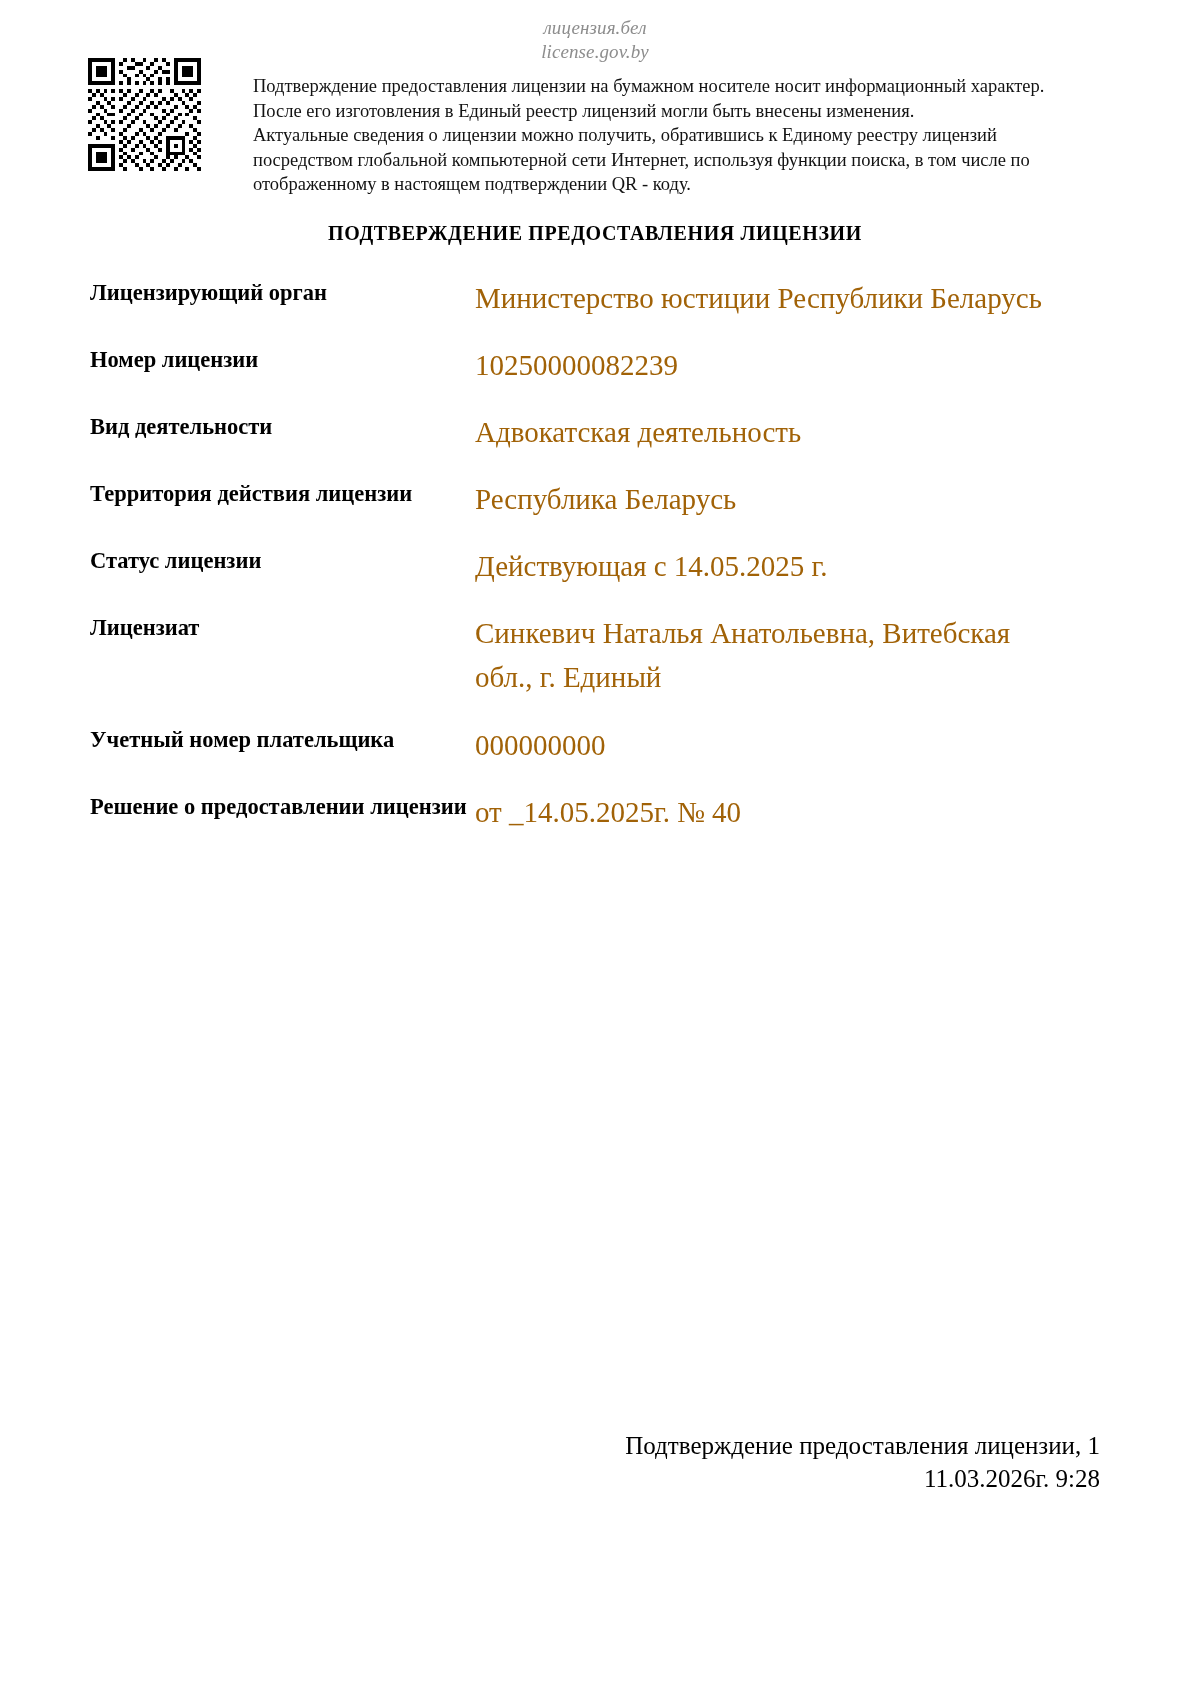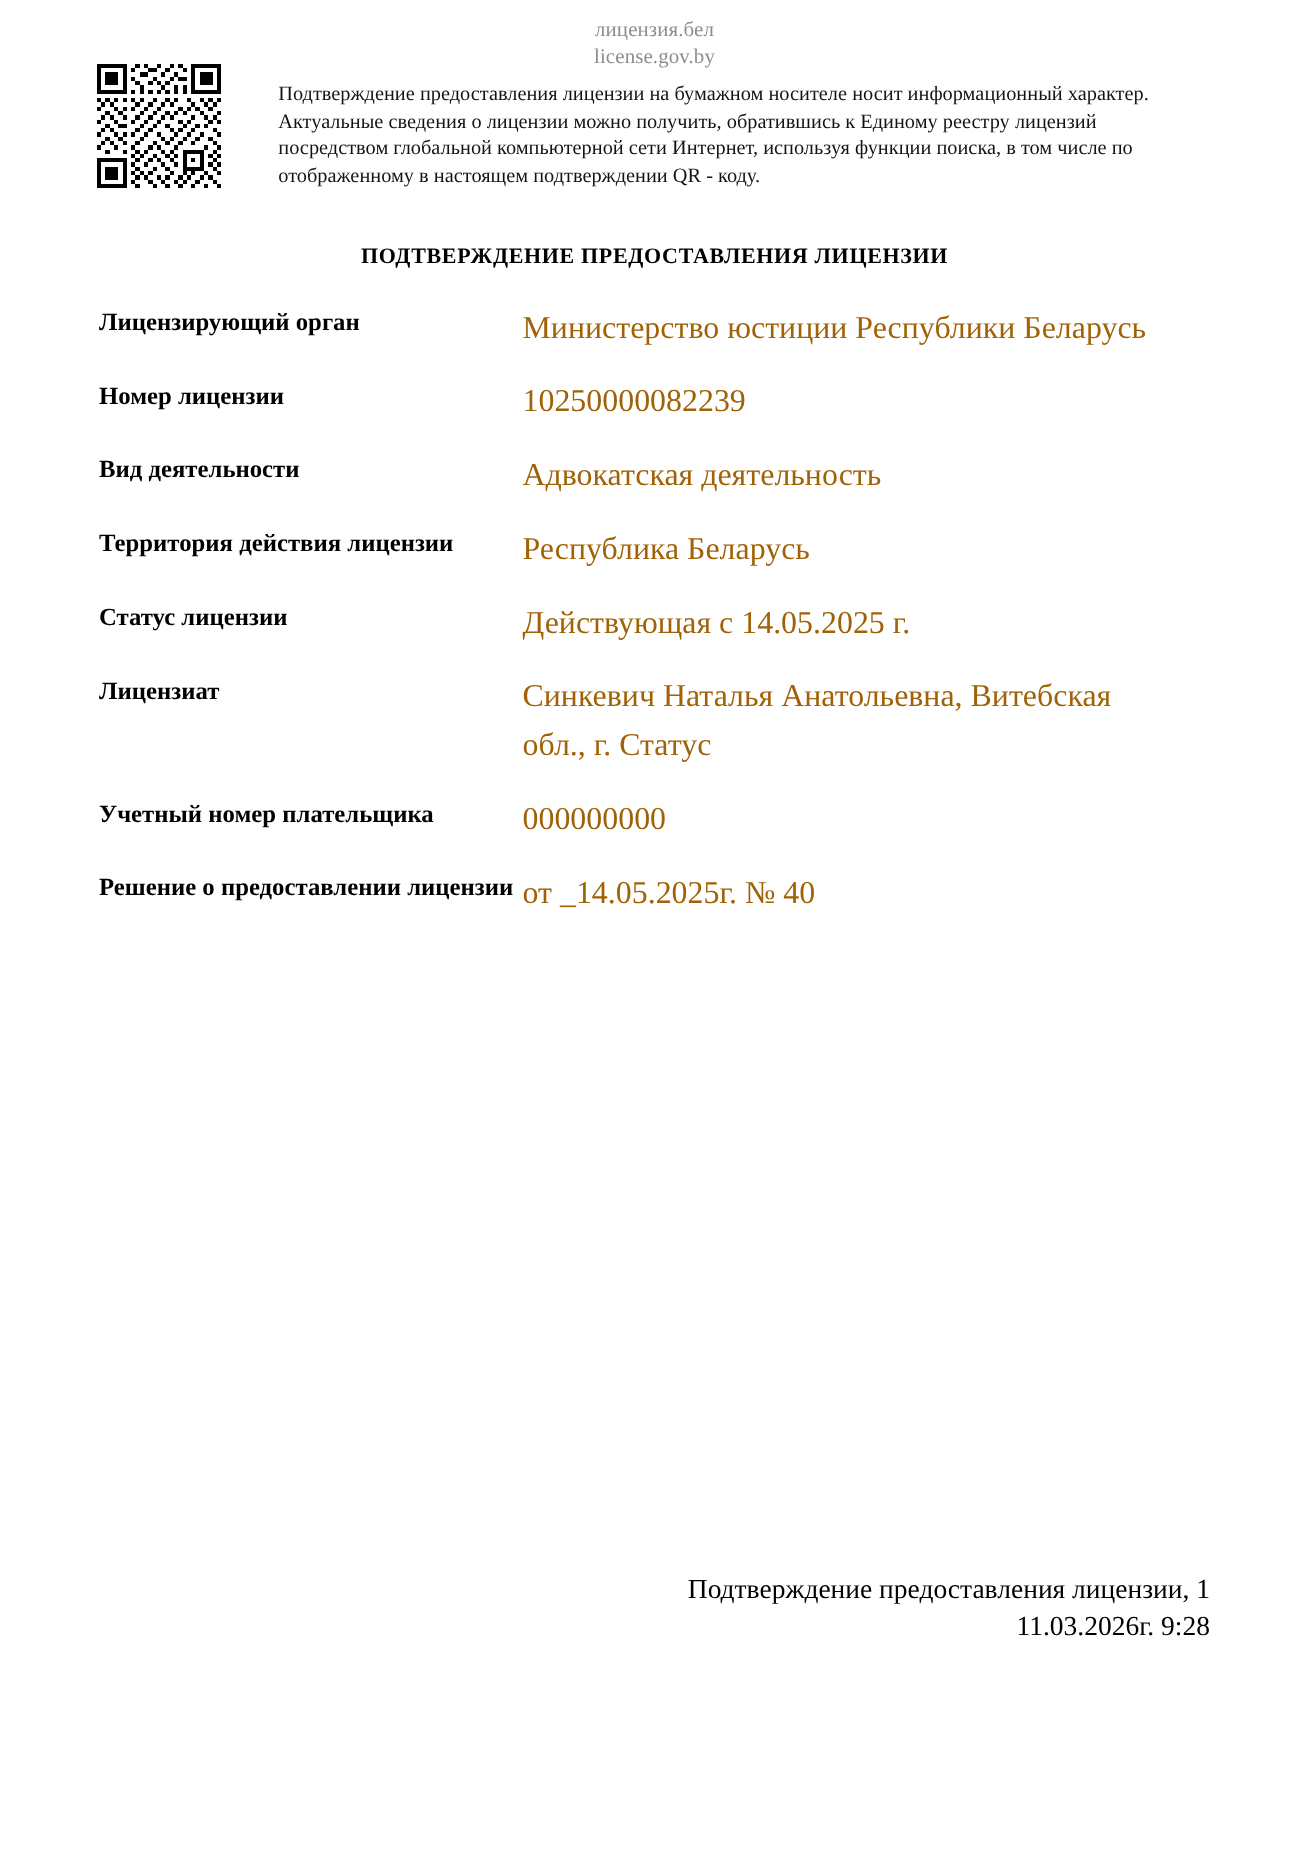--- a/index.html
+++ b/index.html
@@ -29,21 +29,21 @@
     position: absolute;
     top: 16px;
     left: 0;
     width: 1190px;
     text-align: center;
     color: #8d8d8d;
     font-size: 19px;
     line-height: 1.28;
     letter-spacing: .1px;
   }
-  .site-header div { white-space: nowrap; }
+  .site-header div { white-space: nowrap; font-style: italic; }
 
   
   .qr-wrap {
     position: absolute;
     left: 88px;
     top: 58px;
     width: 113px;
     height: 113px;
   }
   .qr-wrap svg { display: block; width: 113px; height: 113px; }
@@ -378,20 +378,21 @@
           <rect x="19" y="28" width="1" height="1"></rect>
         <rect x="22" y="28" width="1" height="1"></rect>
           <rect x="25" y="28" width="1" height="1"></rect>
         <rect x="28" y="28" width="1" height="1"></rect>
       </g>
     </svg>
   </div>
 
   <div class="notice">
     <div>Подтверждение предоставления лицензии на бумажном носителе носит информационный характер.</div>
+    <div>После его изготовления в Единый реестр лицензий могли быть внесены изменения.</div>
     <div>Актуальные сведения о лицензии можно получить, обратившись к Единому реестру лицензий</div>
     <div>посредством глобальной компьютерной сети Интернет, используя функции поиска, в том числе по</div>
     <div>отображенному в настоящем подтверждении QR - коду.</div>
   </div>
 
   <div class="doc-title">ПОДТВЕРЖДЕНИЕ ПРЕДОСТАВЛЕНИЯ ЛИЦЕНЗИИ</div>
 
   <div class="fields">
 
     <div class="field-row">
@@ -426,21 +427,21 @@
       <div class="field-label">Статус лицензии</div>
       <div class="field-value">
         <span class="vline">Действующая с 14.05.2025 г.</span>
       </div>
     </div>
 
     <div class="field-row">
       <div class="field-label">Лицензиат</div>
       <div class="field-value">
         <span class="vline">Синкевич Наталья Анатольевна, Витебская</span>
-        <span class="vline">обл., г. Статус</span>
+        <span class="vline">обл., г. Единый</span>
       </div>
     </div>
 
     <div class="field-row">
       <div class="field-label">Учетный номер плательщика</div>
       <div class="field-value">
         <span class="vline">000000000</span>
       </div>
     </div>
 

